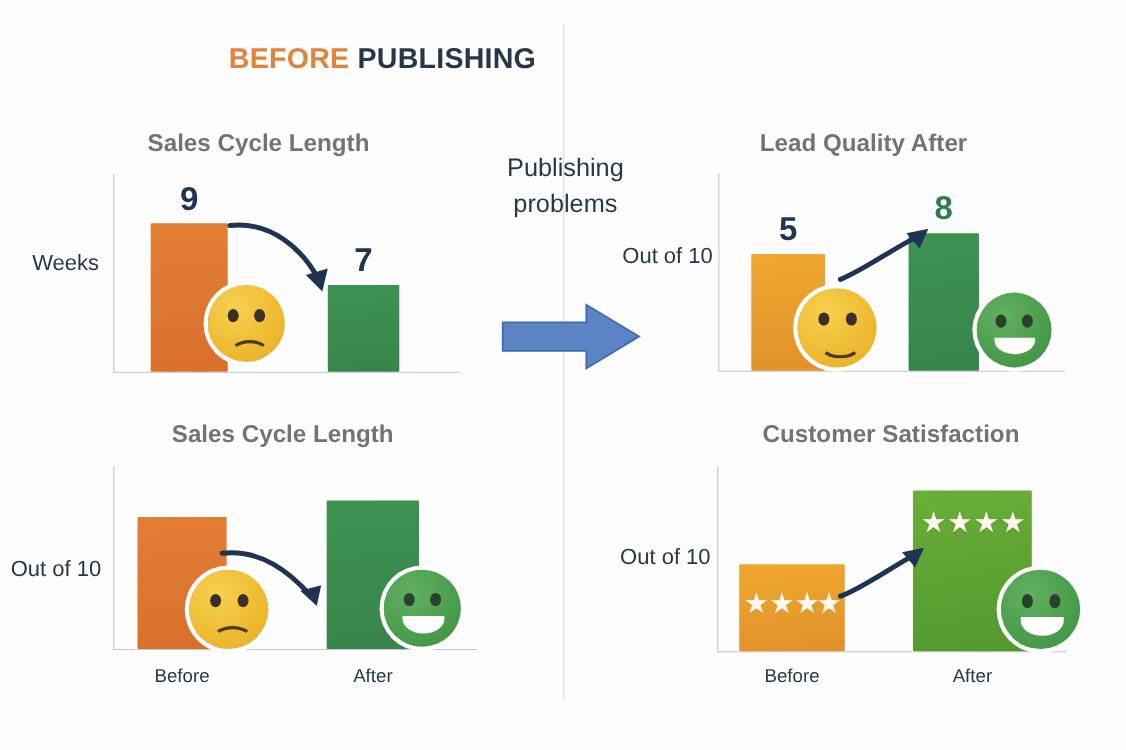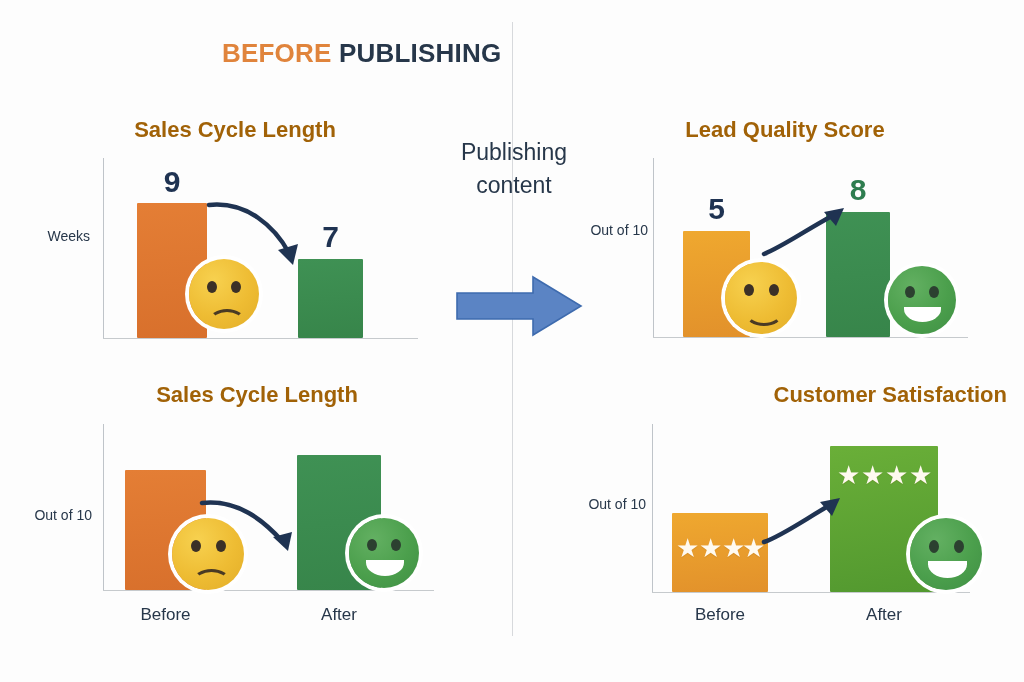--- a/index.html
+++ b/index.html
@@ -49,26 +49,26 @@
     line-height: 33px;
     color: #27374a;
   }
   #big-arrow { left: 455px; top: 275px; }
 
   
   .panel { }
   .panel-title {
     font-size: 22px;
     font-weight: bold;
-    color: #a16207;
+    color: #737373;
     white-space: nowrap;
     text-align: center;
   }
   .axis-label {
-    font-size: 14px;
+    font-size: 20px;
     color: #27374a;
     white-space: nowrap;
     text-align: right;
   }
   .cat-label {
     font-size: 17px;
     color: #27374a;
     white-space: nowrap;
     text-align: center;
   }
@@ -127,30 +127,30 @@
     font-size: 26px;
     line-height: 1;
     text-shadow: 0 1px 1px rgba(120,70,0,.18);
   }
 </style>
 </head>
 <body>
 
 <div id="infographic">
 
-  <div class="abs hdr" style="left:222px; top:38px;text-align:right;">
+  <div class="abs hdr" style="left:208px; top:38px;text-align:right;">
     <span class="accent-orange">BEFORE</span>
     <span>PUBLISHING</span>
   </div>
 
   <div class="abs" id="center-divider"></div>
 
   <div class="abs" id="center-caption">
     <div>Publishing</div>
-    <div>content</div>
+    <div>problems</div>
   </div>
 
   <div class="abs" id="big-arrow">
     <svg width="128" height="62" viewBox="0 0 128 62">
       <polygon points="2,18 78,18 78,2 126,31 78,60 78,44 2,44" fill="#5b84c4" stroke="#3e6bae" stroke-width="1.6"></polygon>
     </svg>
   </div>
 
   <div class="abs panel">
 
@@ -176,21 +176,21 @@
 
     <div class="abs face face-yellow" style="left:189px; top:259px; width:70px; height:70px;">
       <span class="eye" style="left:18px; top:22px; width:10px; height:12px;"></span>
       <span class="eye" style="left:42px; top:22px; width:10px; height:12px;"></span>
       <span class="mouth-frown" style="left:20px; top:50px; width:30px; height:18px;"></span>
     </div>
   </div>
 
   <div class="abs panel">
 
-    <div class="abs panel-title" style="left:645px; top:117px; width:280px;">Lead Quality Score</div>
+    <div class="abs panel-title" style="left:645px; top:117px; width:280px;">Lead Quality After</div>
 
     <div class="abs axis-label" style="left:560px; top:222px; width:88px;">Out of 10</div>
 
     <div class="abs axis-v" style="left:653px; top:158px; height:180px;"></div>
     <div class="abs axis-h" style="left:653px; top:337px; width:315px;"></div>
 
     <div class="abs bar bar-amber" style="left:683px; top:231px; width:67px; height:106px;"></div>
     <div class="abs value-label v-navy" style="left:683px; top:192px; width:67px;">5</div>
 
     <div class="abs bar bar-green" style="left:826px; top:212px; width:64px; height:125px;"></div>
@@ -247,21 +247,21 @@
       <span class="eye" style="left:42px; top:21px; width:10px; height:12px;"></span>
       <span class="mouth-open" style="left:17px; top:42px; width:38px; height:16px;"></span>
     </div>
 
     <div class="abs cat-label" style="left:125px; top:605px; width:81px;">Before</div>
     <div class="abs cat-label" style="left:297px; top:605px; width:84px;">After</div>
   </div>
 
   <div class="abs panel">
 
-    <div class="abs panel-title" style="left:687px; top:382px; width:320px;text-align:right;">Customer Satisfaction</div>
+    <div class="abs panel-title" style="left:650px; top:382px; width:320px;">Customer Satisfaction</div>
 
     <div class="abs axis-label" style="left:558px; top:496px; width:88px;">Out of 10</div>
 
     <div class="abs axis-v" style="left:652px; top:424px; height:169px;"></div>
     <div class="abs axis-h" style="left:652px; top:592px; width:318px;"></div>
 
     <div class="abs bar bar-amber" style="left:672px; top:513px; width:96px; height:79px;">
       <span class="star" style="left:4px;  top:22px;">★</span>
       <span class="star" style="left:27px; top:22px;">★</span>
       <span class="star" style="left:50px; top:22px;">★</span>

